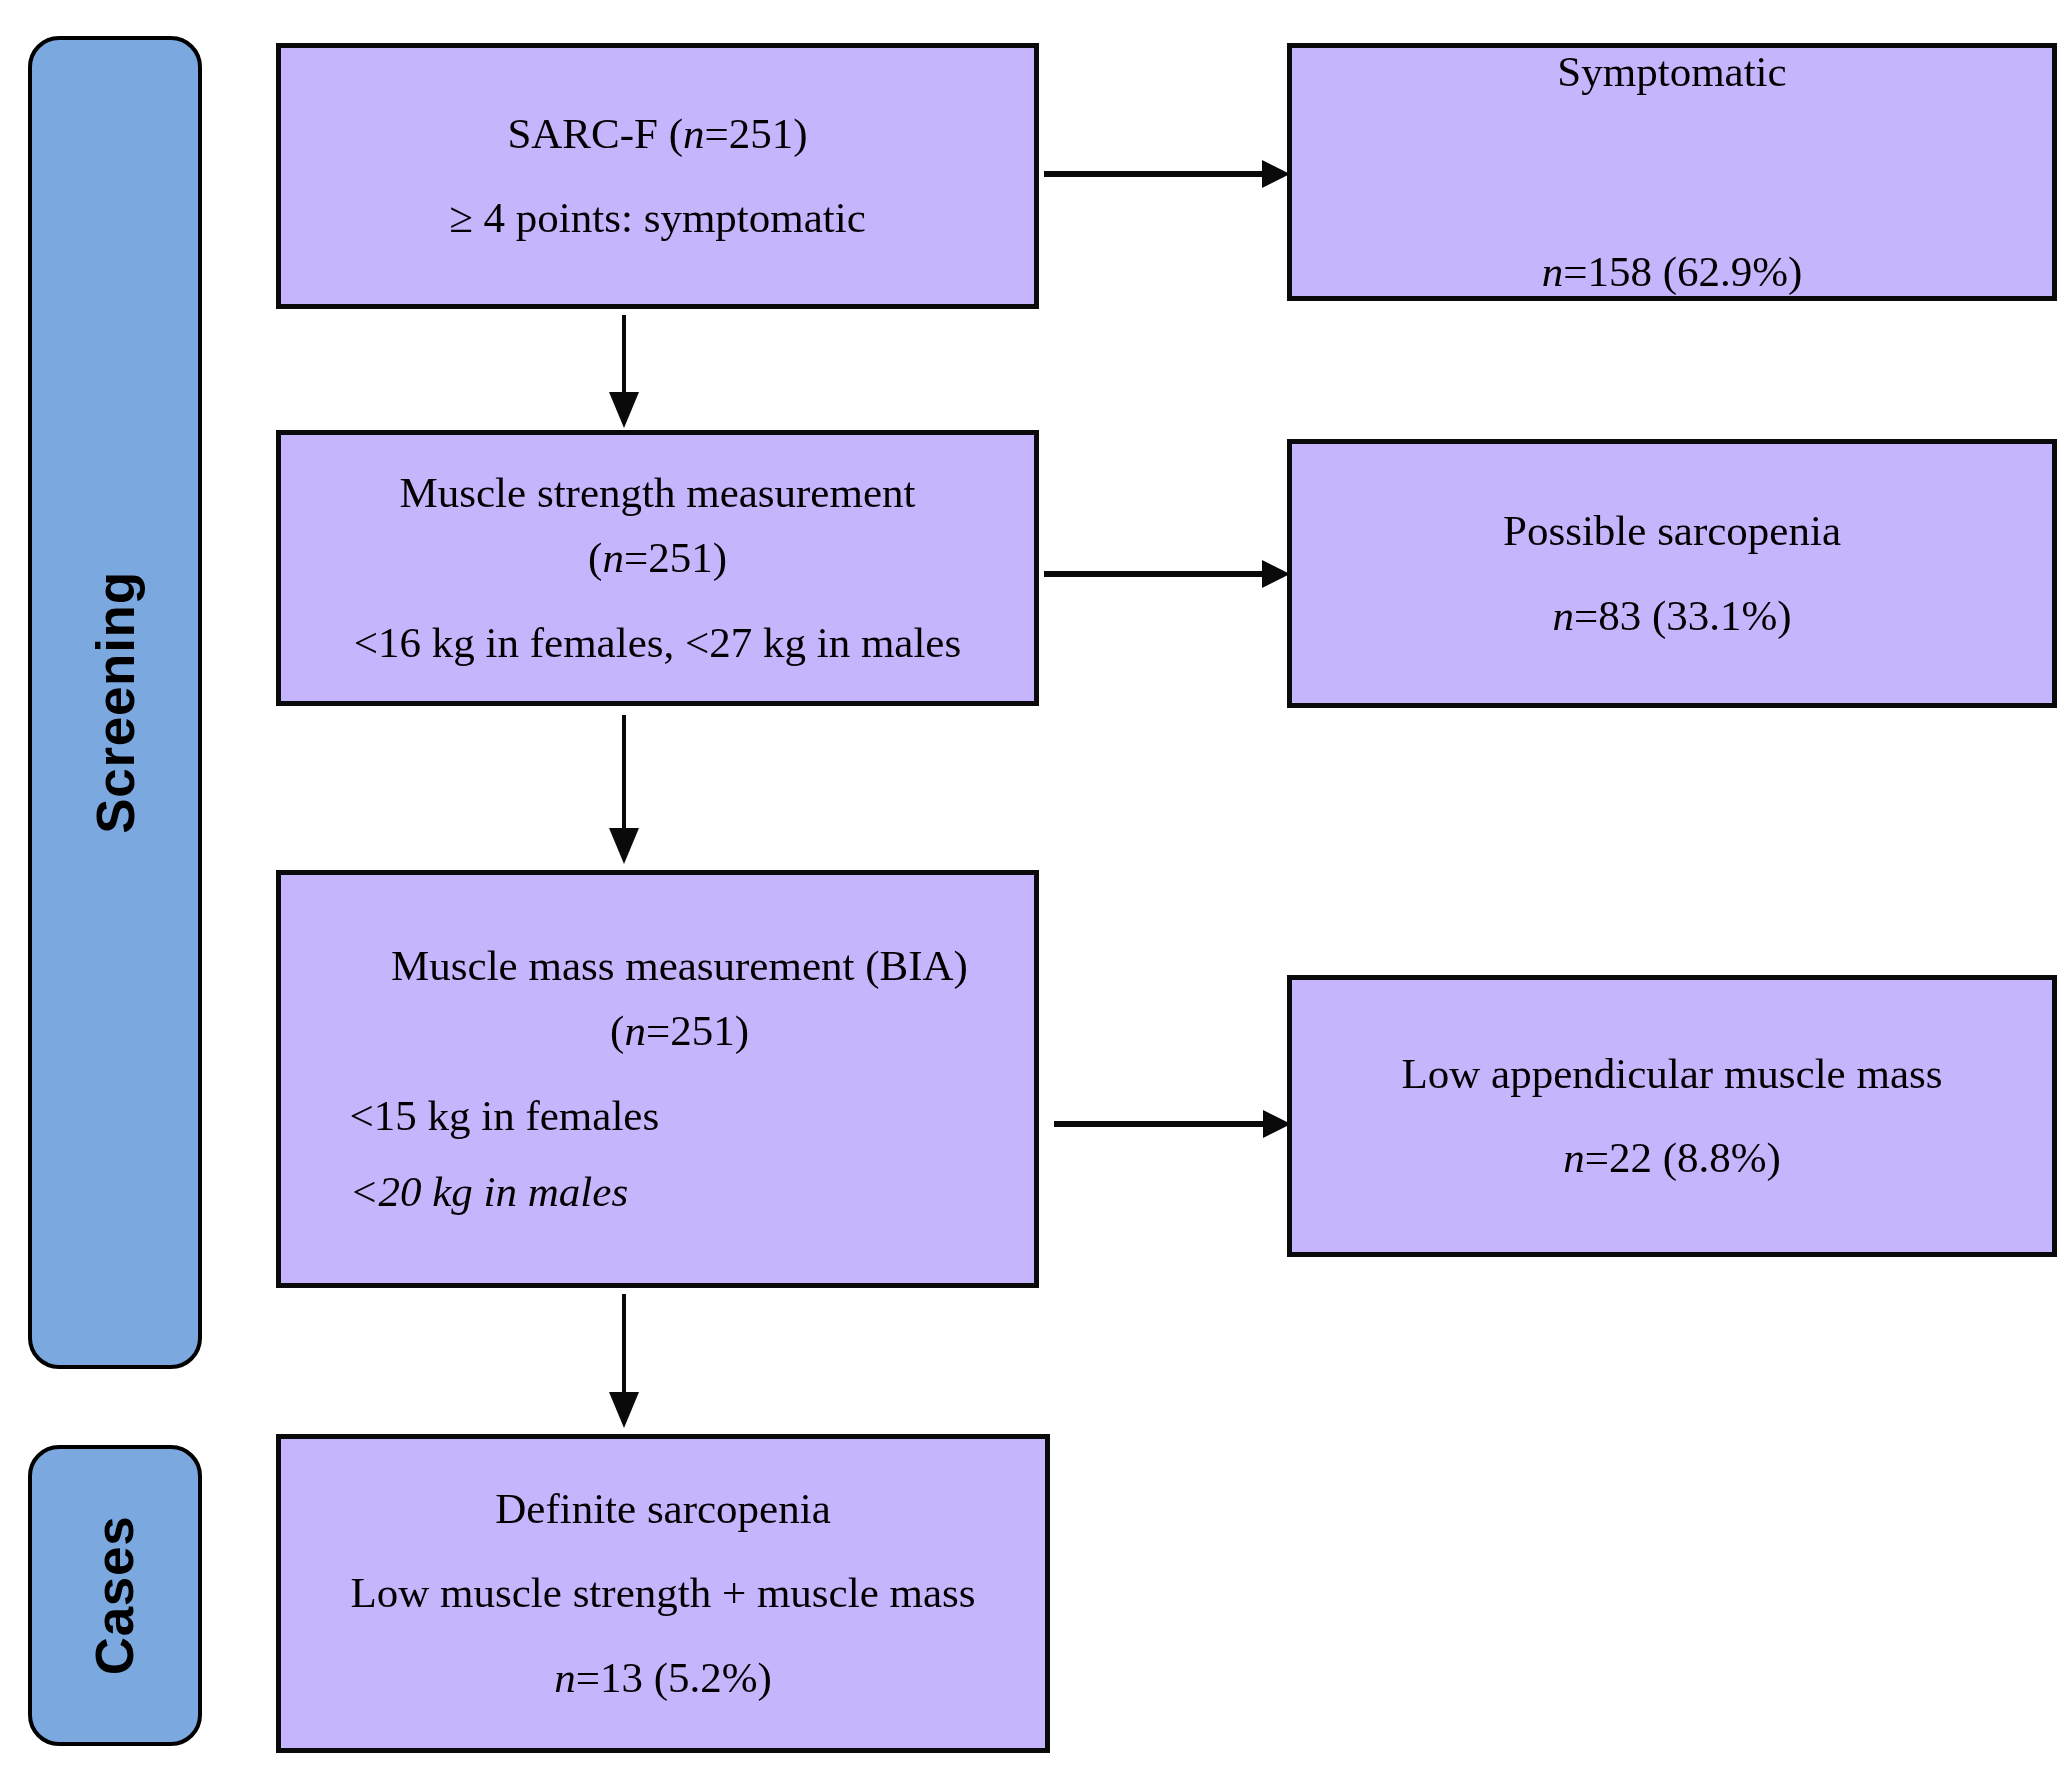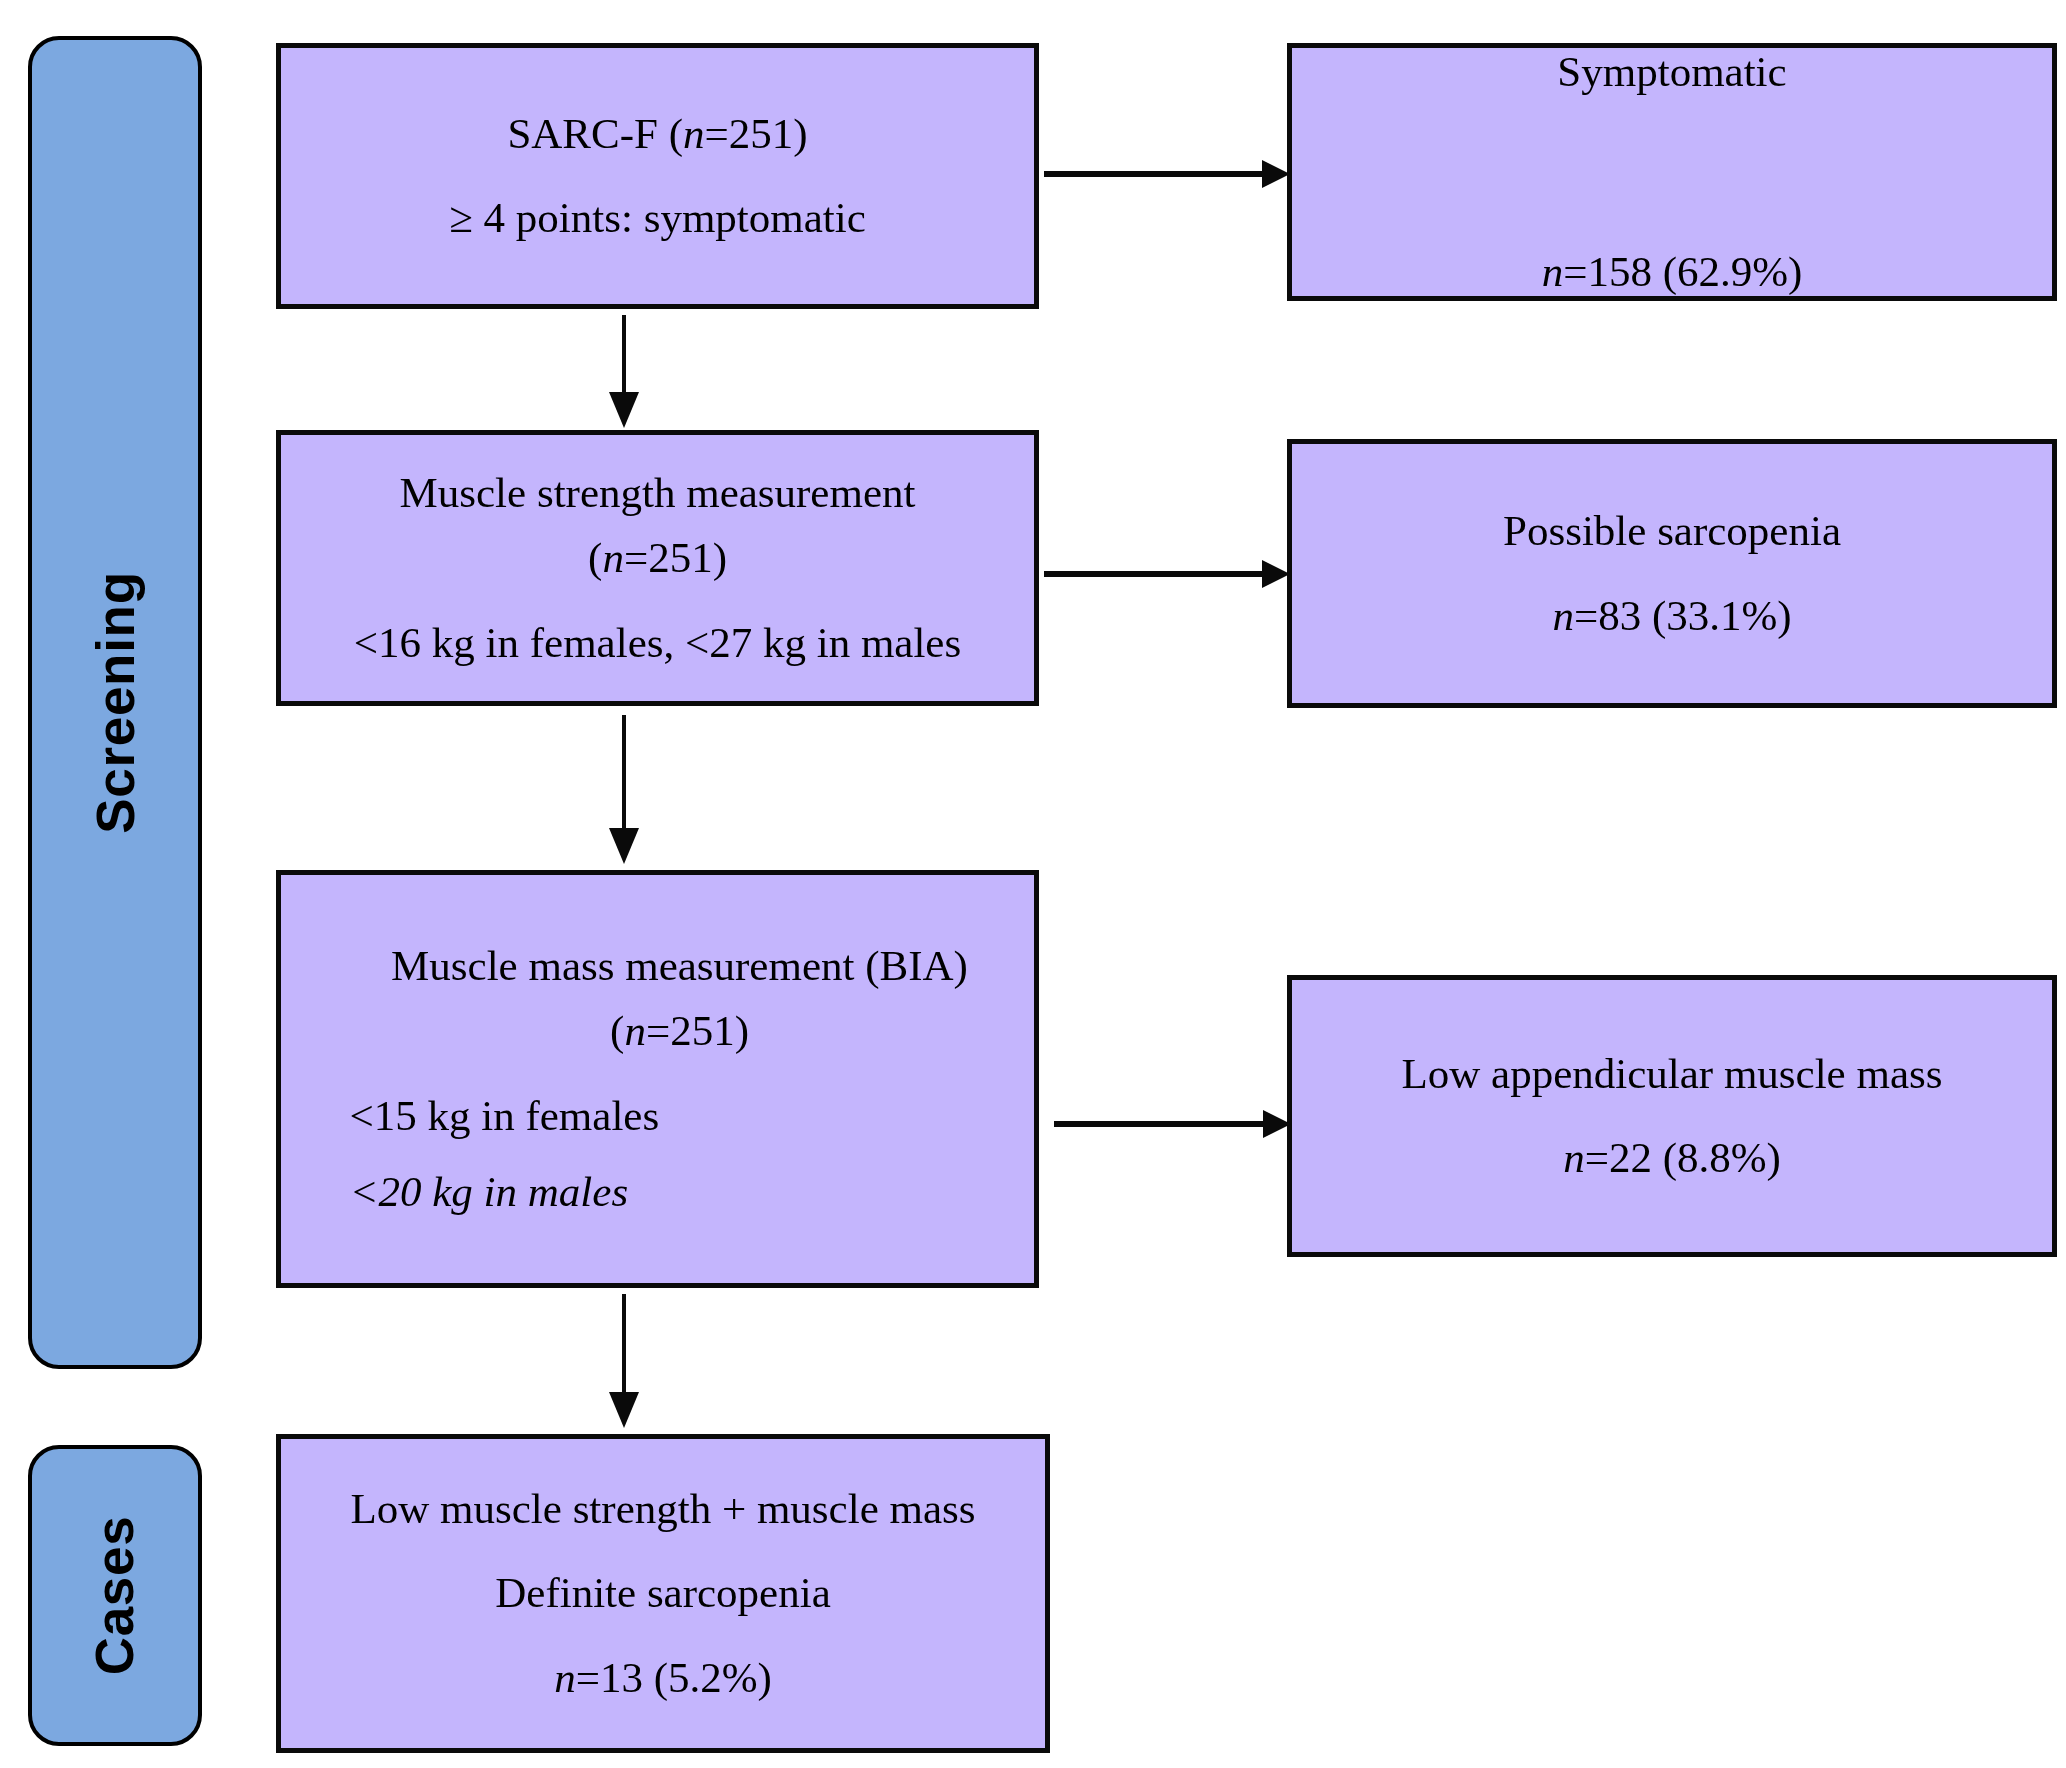--- a/index.html
+++ b/index.html
@@ -183,22 +183,22 @@
     <span class="line indent gap-sm">&lt;15 kg in females</span>
     <span class="line indent gap-sm">&lt;20 kg in males</span>
   </div>
 
   <div class="flow-box" id="box-lowappend">
     <span class="line">Low appendicular muscle mass</span>
     <span class="line"><i class="ital">n</i>=22 (8.8%)</span>
   </div>
 
   <div class="flow-box" id="box-definite">
+    <span class="line">Definite sarcopenia</span>
     <span class="line">Low muscle strength + muscle mass</span>
-    <span class="line">Definite sarcopenia</span>
     <span class="line"><i class="ital">n</i>=13 (5.2%)</span>
   </div>
 
   <div class="arrow-h" id="arrow-sarcf-symptomatic">
     <div class="shaft"></div>
     <div class="head"></div>
   </div>
 
   <div class="arrow-h" id="arrow-strength-possible">
     <div class="shaft"></div>

